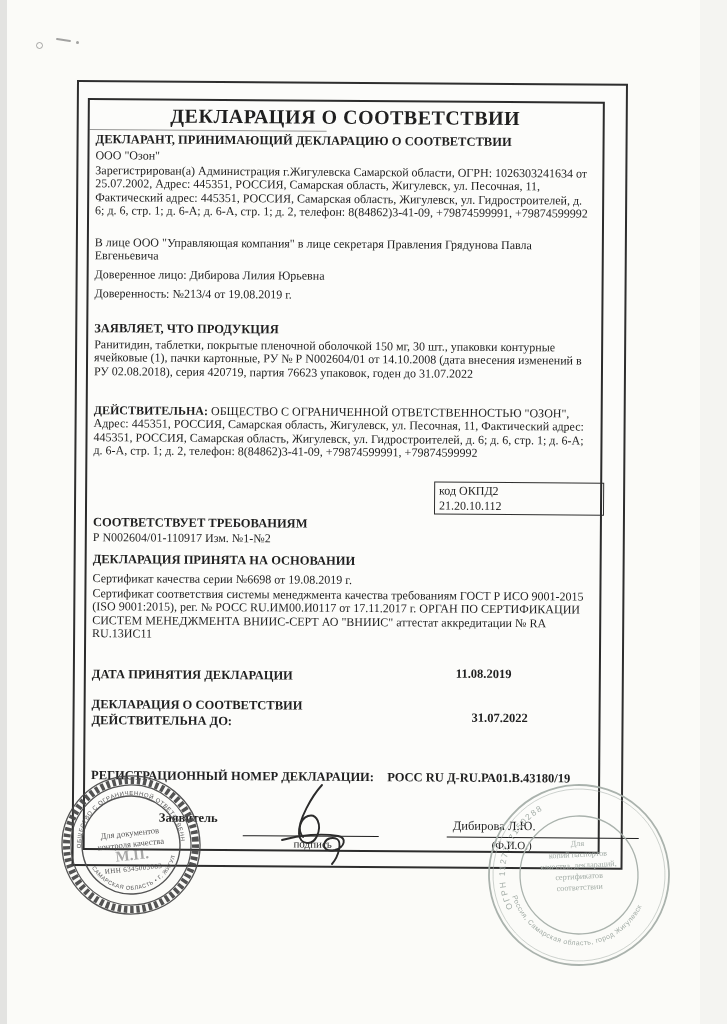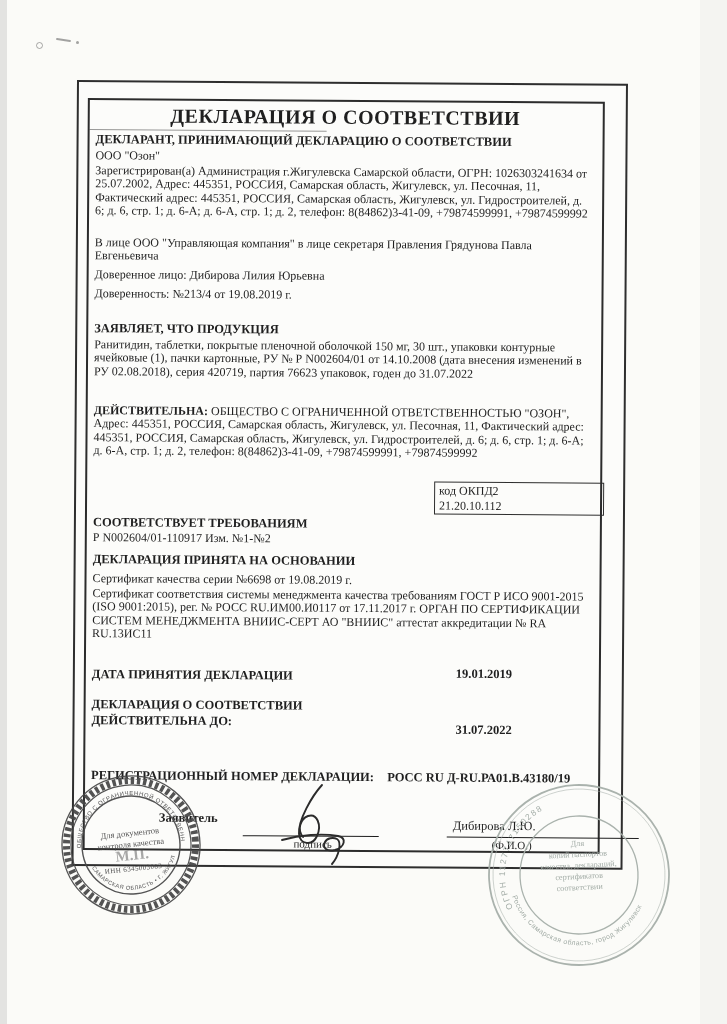--- a/index.html
+++ b/index.html
@@ -49,21 +49,21 @@
   }
   .pos-compliance-head{top:415px;}
   .pos-compliance-ref{top:431px;}
   .pos-basis-head{top:452px;}
   .pos-basis-1{top:472px;}
   .pos-basis-2{top:487px;}
   .row-label{font-size:12.5px;font-weight:bold;line-height:16px;}
   .pos-adoption{top:564px;height:18px;}
   .pos-valid{top:596px;height:34px;}
   .row-value{position:absolute;left:364px;top:0;font-size:12.5px;font-weight:bold;white-space:nowrap;}
-  .pos-valid .row-value{top:24px;}
+  .pos-valid .row-value{top:12px;margin-left:16px;}
   .pos-regnum{top:668px;font-size:12.5px;font-weight:bold;white-space:nowrap;}
   .pos-regnum .gap{display:inline-block;width:10px;}
   .sig-area{top:704px;height:60px;left:0;right:0;}
   .sig-area > *{position:absolute;}
   .sig-applicant{left:74px;top:6px;font-size:12.5px;font-weight:bold;font-family:Liberation Serif, serif;}
   .sig-line{left:158px;top:30px;width:136px;border-top:1.4px solid #1d1d1d;}
   .sig-caption{left:168px;top:32px;width:120px;text-align:center;font-size:11px;}
   .sig-name{left:368px;top:12px;font-size:12.5px;text-align:right;}
   .sig-name-line{left:362px;top:30px;width:192px;border-top:1.4px solid #1d1d1d;}
   .sig-fio{left:372px;top:32px;width:110px;text-align:center;font-size:11px;}
@@ -107,21 +107,21 @@
 
     <div class="sec-head pos-compliance-head">СООТВЕТСТВУЕТ ТРЕБОВАНИЯМ</div>
     <div class="txt pos-compliance-ref">Р N002604/01-110917 Изм. №1-№2</div>
 
     <div class="sec-head pos-basis-head">ДЕКЛАРАЦИЯ ПРИНЯТА НА ОСНОВАНИИ</div>
     <div class="txt pos-basis-1">Сертификат качества серии №6698 от 19.08.2019 г.</div>
     <div class="txt pos-basis-2">Сертификат соответствия системы менеджмента качества требованиям ГОСТ Р ИСО 9001-2015 (ISO 9001:2015), рег. № РОСС RU.ИМ00.И0117 от 17.11.2017 г. ОРГАН ПО СЕРТИФИКАЦИИ СИСТЕМ МЕНЕДЖМЕНТА ВНИИС-СЕРТ АО "ВНИИС" аттестат аккредитации № RA RU.13ИС11</div>
 
     <div class="pos-adoption">
       <span class="row-label">ДАТА ПРИНЯТИЯ ДЕКЛАРАЦИИ</span>
-      <span class="row-value">19.01.2019</span>
+      <span class="row-value">11.08.2019</span>
     </div>
 
     <div class="pos-valid">
       <div class="row-label">ДЕКЛАРАЦИЯ О СООТВЕТСТВИИ</div>
       <div class="row-label">ДЕЙСТВИТЕЛЬНА ДО:</div>
       <span class="row-value">31.07.2022</span>
     </div>
 
     <div class="pos-regnum">
       <span>РЕГИСТРАЦИОННЫЙ НОМЕР ДЕКЛАРАЦИИ:</span><span class="gap"></span>

